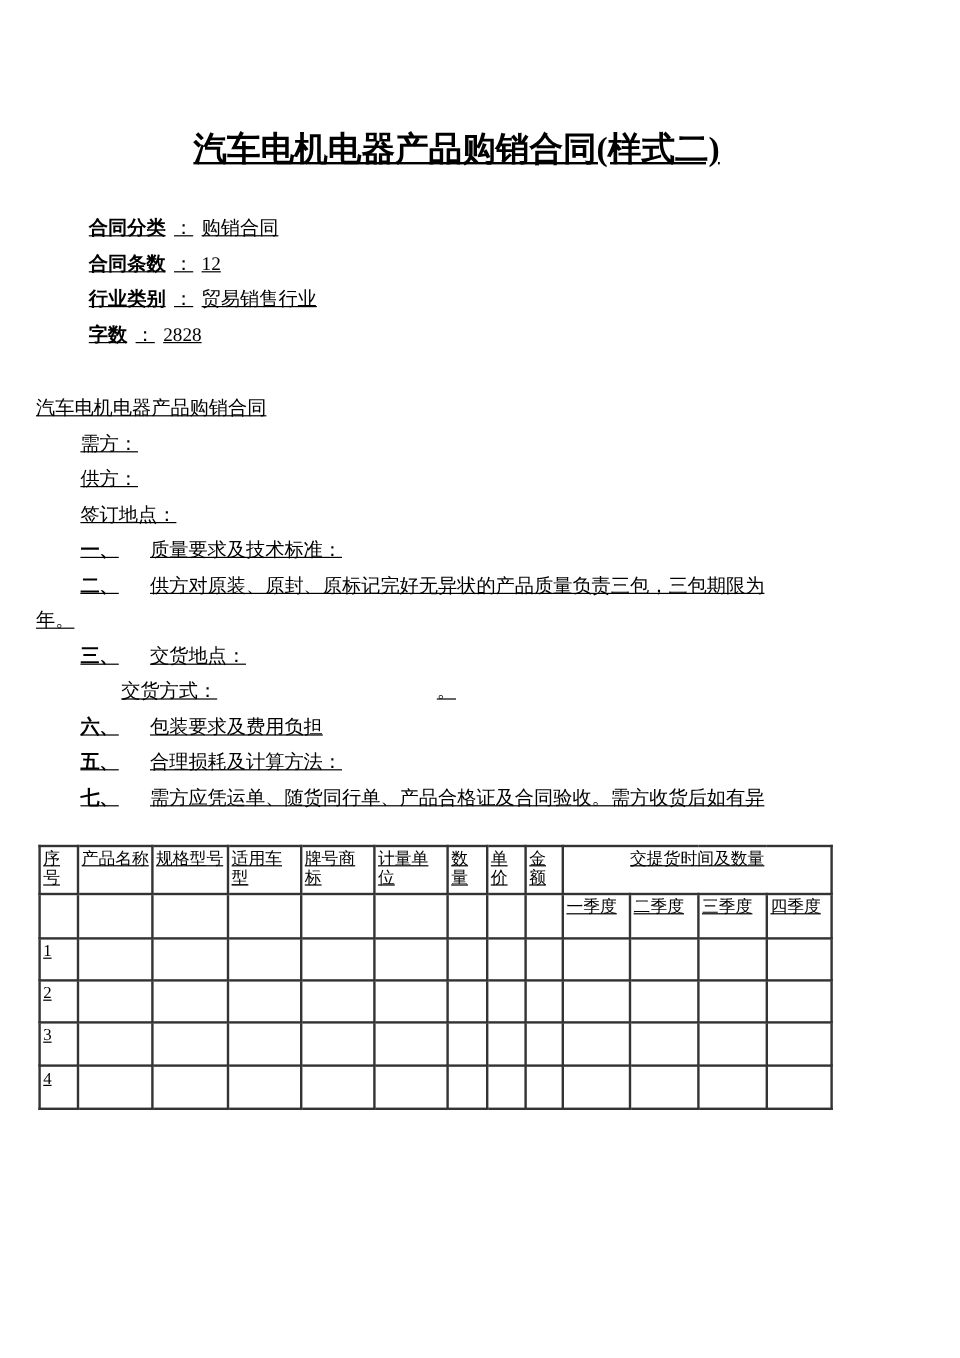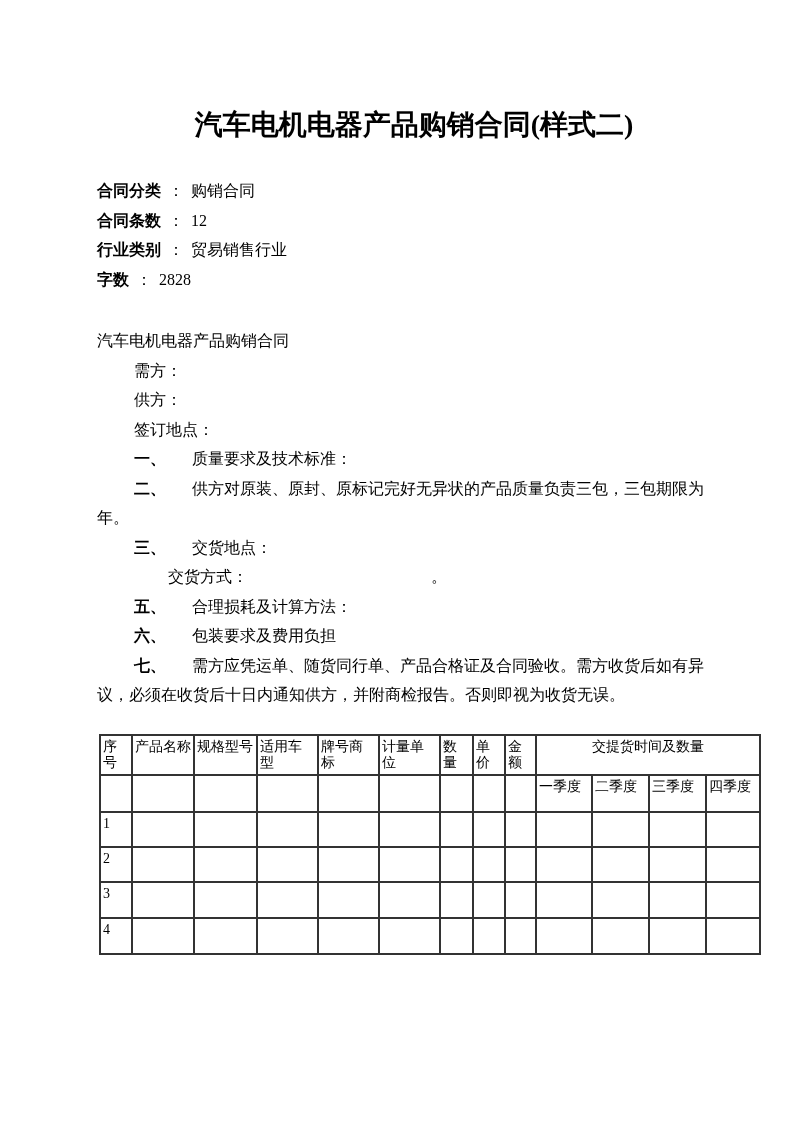--- a/index.html
+++ b/index.html
@@ -4,28 +4,28 @@
 <style>
   * { box-sizing: border-box; }
   html, body { margin: 0; padding: 0; }
   body {
     width: 800px; height: 1132px;
     background: #ffffff; color: #000000;
     font-family: "Liberation Serif", "DejaVu Serif", serif;
     font-size: 16px;
     overflow: hidden;
   }
-  .page { padding: 105px 69px 0 97px; }
+  .page { padding: 105px 69px 0 30px; text-decoration: underline; }
 
   .doc-title {
     font-size: 28px; font-weight: bold; text-align: center;
     line-height: 40px; margin: 0 0 31px 0; white-space: nowrap;
   }
 
-  .meta-line { line-height: 29.5px; white-space: nowrap; }
+  .meta-line { line-height: 29.5px; white-space: nowrap; margin-left: 44px; }
   .meta-label { font-weight: bold; }
   .meta-colon { margin: 0 7px; }
 
   .subtitle { line-height: 29.5px; margin: 32px 0 0 0; }
 
   .line { line-height: 29.5px; margin: 0; white-space: nowrap; }
   .line.indent1 { margin-left: 37px; }
   .line.sub { margin-left: 71px; }
   .clause-num { font-weight: bold; }
   .clause-text { margin-left: 26px; }
@@ -80,26 +80,25 @@
     <p class="line indent1"><span class="clause-num">一、</span><span class="clause-text">质量要求及技术标准：</span></p>
 
     <p class="line indent1"><span class="clause-num">二、</span><span class="clause-text">供方对原装、原封、原标记完好无异状的产品质量负责三包，三包期限为</span></p>
     <p class="line">年。</p>
 
     <p class="line indent1"><span class="clause-num">三、</span><span class="clause-text">交货地点：</span></p>
 
     <p class="line sub"><span>交货方式：</span><span class="gap-blank"></span><span>。</span></p>
 
 
+    <p class="line indent1"><span class="clause-num">六、</span><span class="clause-text">包装要求及费用负担</span></p>
+
     <p class="line indent1"><span class="clause-num">五、</span><span class="clause-text">合理损耗及计算方法：</span></p>
 
-    <p class="line indent1"><span class="clause-num">六、</span><span class="clause-text">包装要求及费用负担</span></p>
-
     <p class="line indent1"><span class="clause-num">七、</span><span class="clause-text">需方应凭运单、随货同行单、产品合格证及合同验收。需方收货后如有异</span></p>
-    <p class="line">议，必须在收货后十日内通知供方，并附商检报告。否则即视为收货无误。</p>
   </div>
 
   <table class="products">
     <colgroup>
       <col style="width:32px">
         <col style="width:62px">
         <col style="width:63px">
         <col style="width:61px">
         <col style="width:61px">
         <col style="width:61px">

